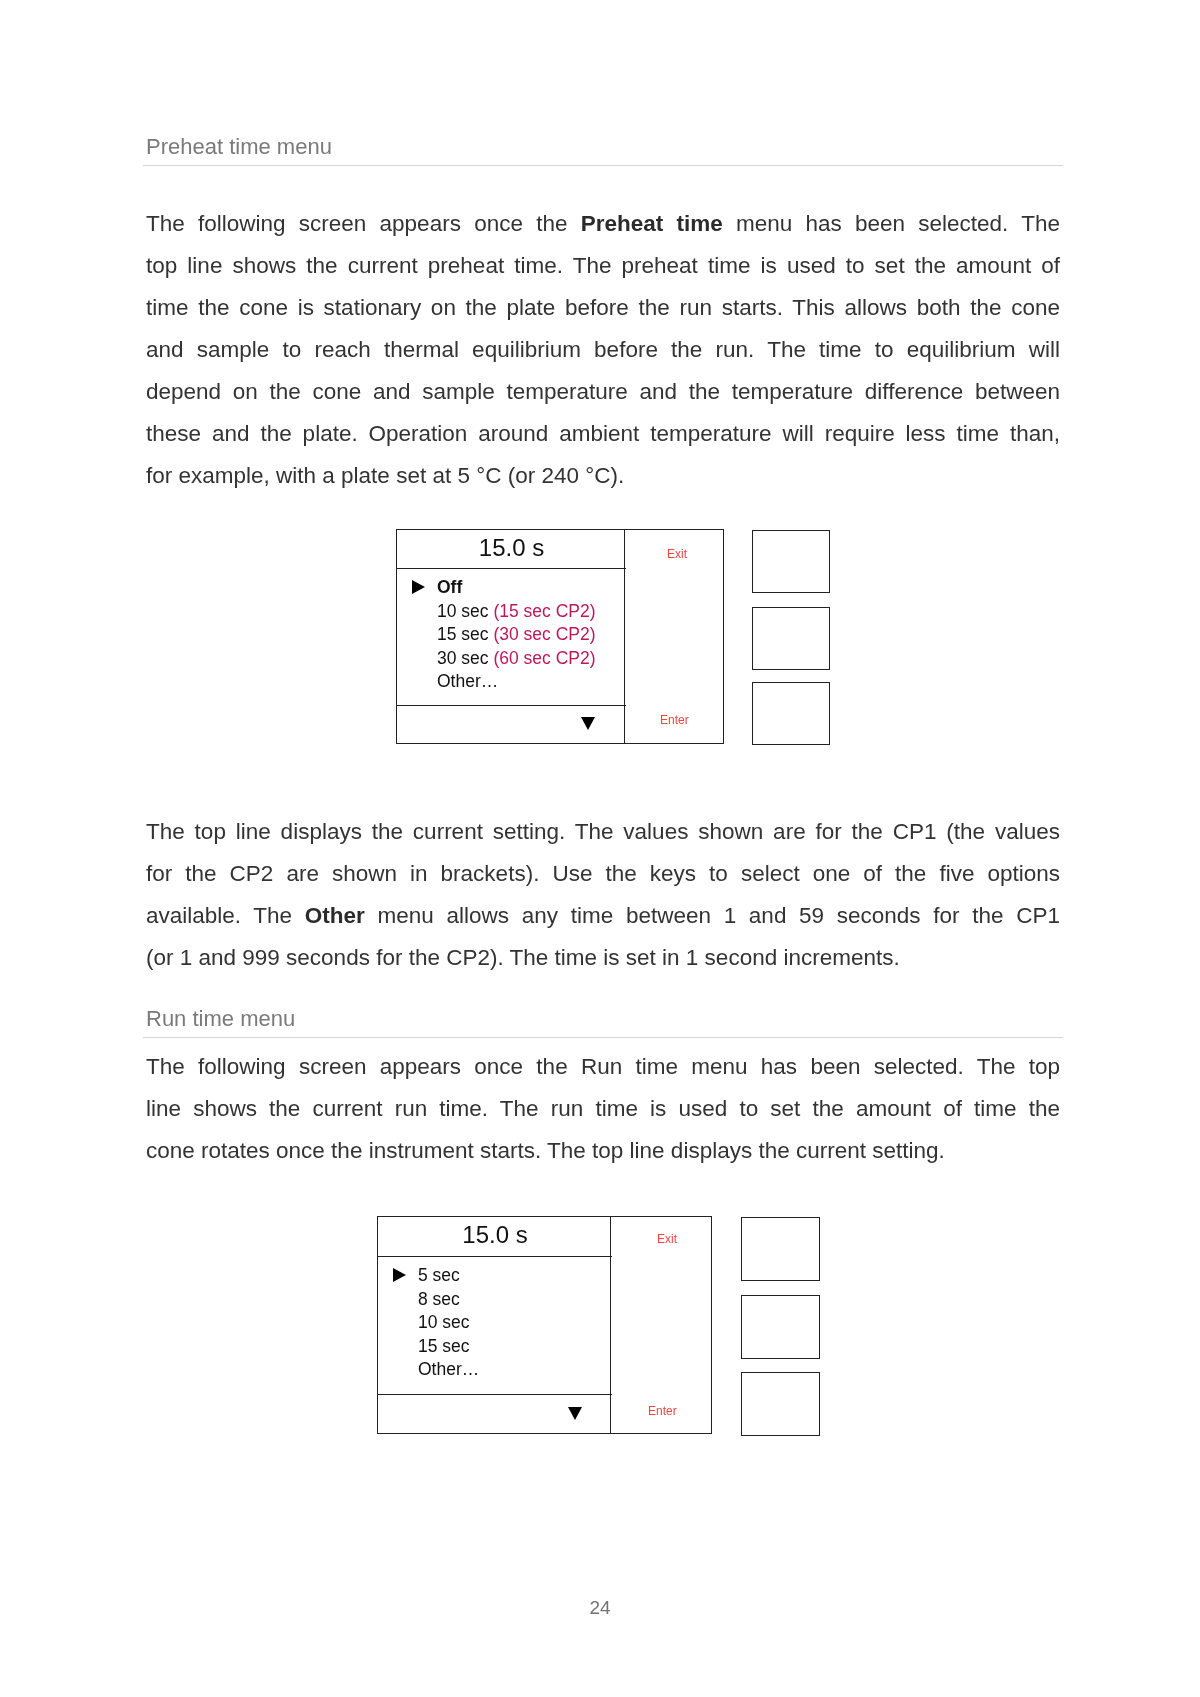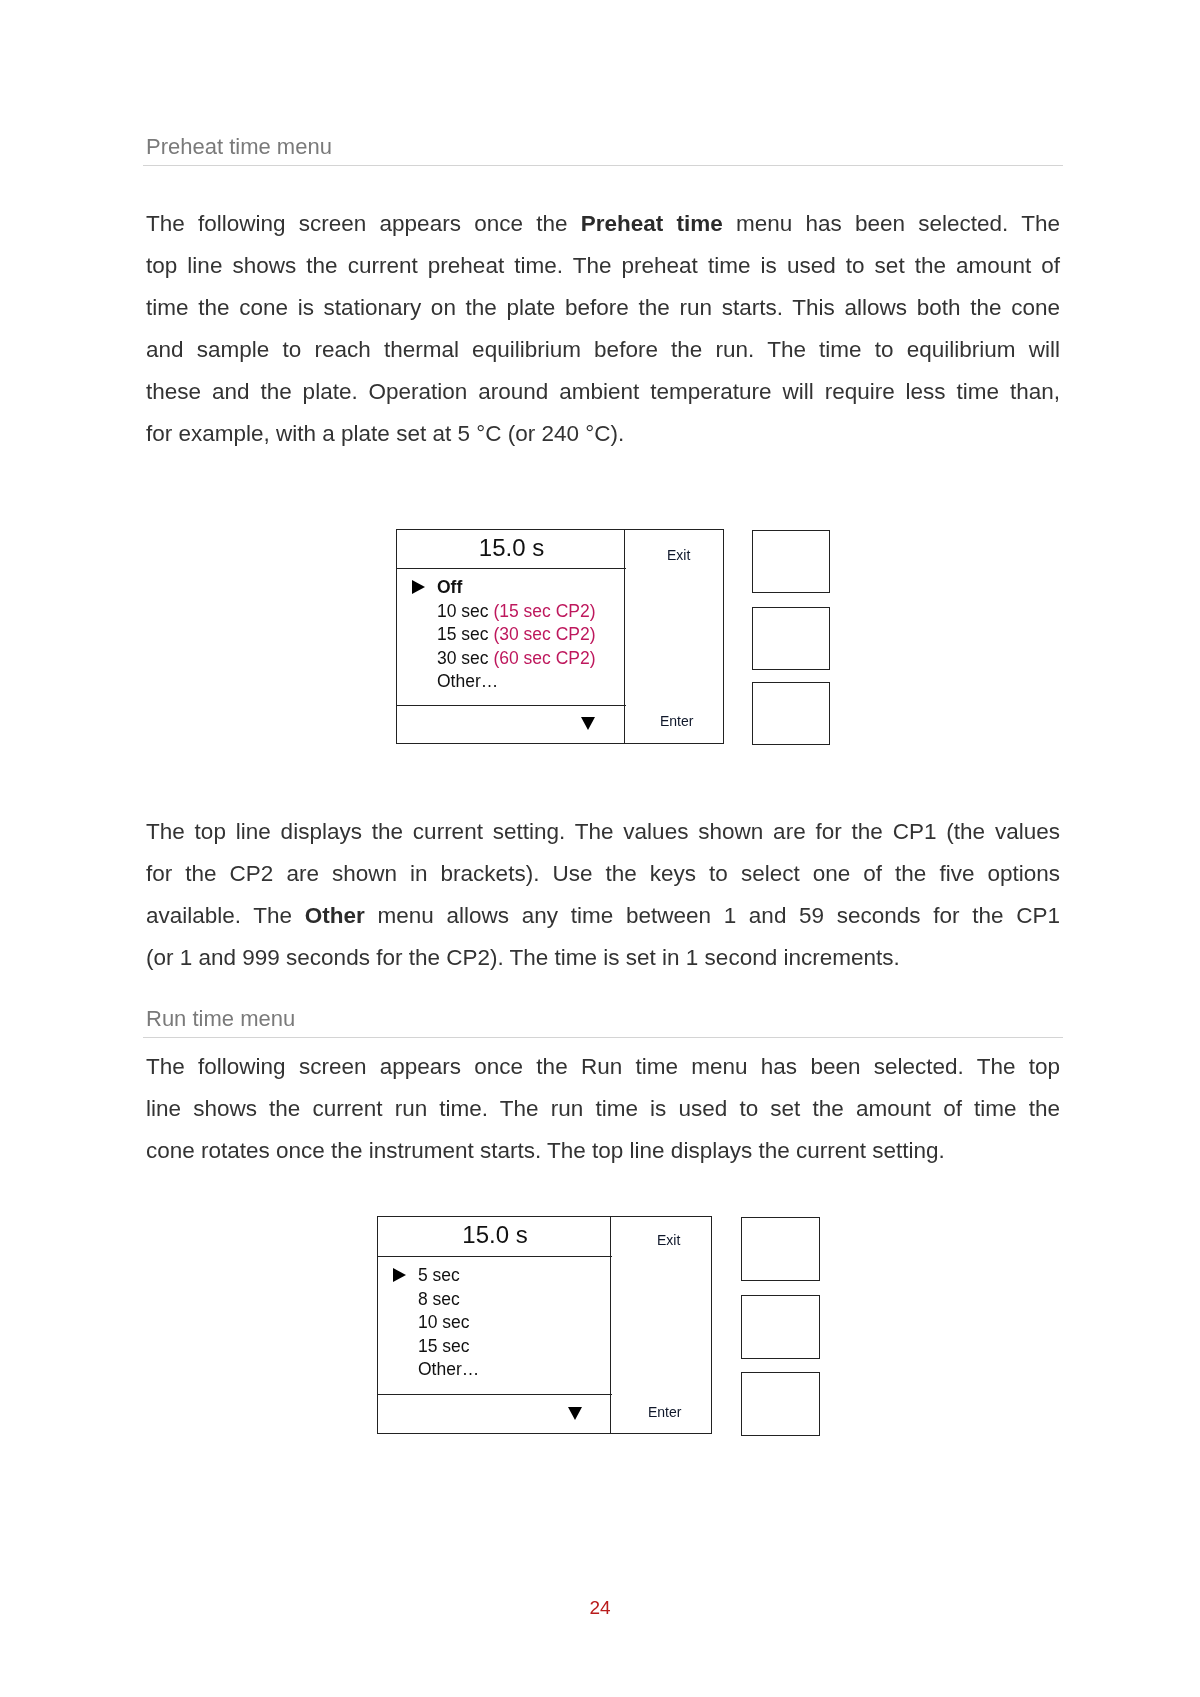--- a/index.html
+++ b/index.html
@@ -14,39 +14,40 @@
   .line.last { text-align-last: left; }
 
   .screen { position: absolute; border: 1.5px solid #222; box-sizing: border-box; background: #fff; }
   .screen .hdr { position: absolute; left: 0; top: 0; border-bottom: 1.5px solid #222; box-sizing: border-box;
                  text-align: center; font-size: 24px; color: #111; }
   .screen .list { position: absolute; left: 0; font-size: 17.5px; color: #111; }
   .screen .list .item { position: absolute; white-space: nowrap; }
   .screen .list .item .alt { color: #be185d; }
   .screen .ftr { position: absolute; left: 0; border-top: 1.5px solid #222; box-sizing: border-box; }
   .screen .vdiv { position: absolute; top: 0; bottom: 0; border-left: 1.5px solid #222; }
-  .softlabel { position: absolute; font-size: 14px; color: #0f172a; }
+  .softlabel { position: absolute; font-size: 12px; color: #ef4444; }
   .keybox { position: absolute; border: 1.5px solid #222; box-sizing: border-box; background: #fff; }
   .tri-right { position: absolute; width: 0; height: 0; border-top: 7px solid transparent;
                border-bottom: 7px solid transparent; border-left: 13px solid #000; }
   .tri-down { position: absolute; width: 0; height: 0; border-left: 7px solid transparent;
               border-right: 7px solid transparent; border-top: 13px solid #000; }
-  .pagenum { position: absolute; left: 0; width: 1200px; top: 1597px; text-align: center; font-size: 19px; color: #b91c1c; }
+  .pagenum { position: absolute; left: 0; width: 1200px; top: 1597px; text-align: center; font-size: 19px; color: #737373; }
 </style>
 </head>
 <body>
 
 <div class="section-heading" style="top:134px;">Preheat time menu</div>
 <div class="rule" style="top:165px;"></div>
 
 <div class="para" style="top:187px;margin-top:16px;">
     <span class="line"><span>The following screen appears once the </span><b>Preheat time</b><span> menu has been selected. The</span></span>
     <span class="line"><span>top line shows the current preheat time. The preheat time is used to set the amount of</span></span>
     <span class="line"><span>time the cone is stationary on the plate before the run starts. This allows both the cone</span></span>
     <span class="line"><span>and sample to reach thermal equilibrium before the run. The time to equilibrium will</span></span>
+    <span class="line"><span>depend on the cone and sample temperature and the temperature difference between</span></span>
     <span class="line"><span>these and the plate. Operation around ambient temperature will require less time than,</span></span>
     <span class="line last"><span>for example, with a plate set at 5 °C (or 240 °C).</span></span>
   </div>
 
 <div class="screen" style="left:396px; top:529px; width:328px; height:215px;">
   <div class="hdr" style="width:229px; height:39px; line-height:36px;">15.0 s</div>
   <div class="list" style="top:39px; width:229px; height:137px;">
       <div class="item" style="left: 40px; top: 8px; font-weight: bold;"><span class="tri-right" style="left: -25px; top: 3px;"></span><span>Off</span></div>
       <div class="item" style="left: 40px; top: 31.5px;"><span>10 sec</span><span class="alt"> (15 sec CP2)</span></div>
       <div class="item" style="left: 40px; top: 55px;"><span>15 sec</span><span class="alt"> (30 sec CP2)</span></div>

